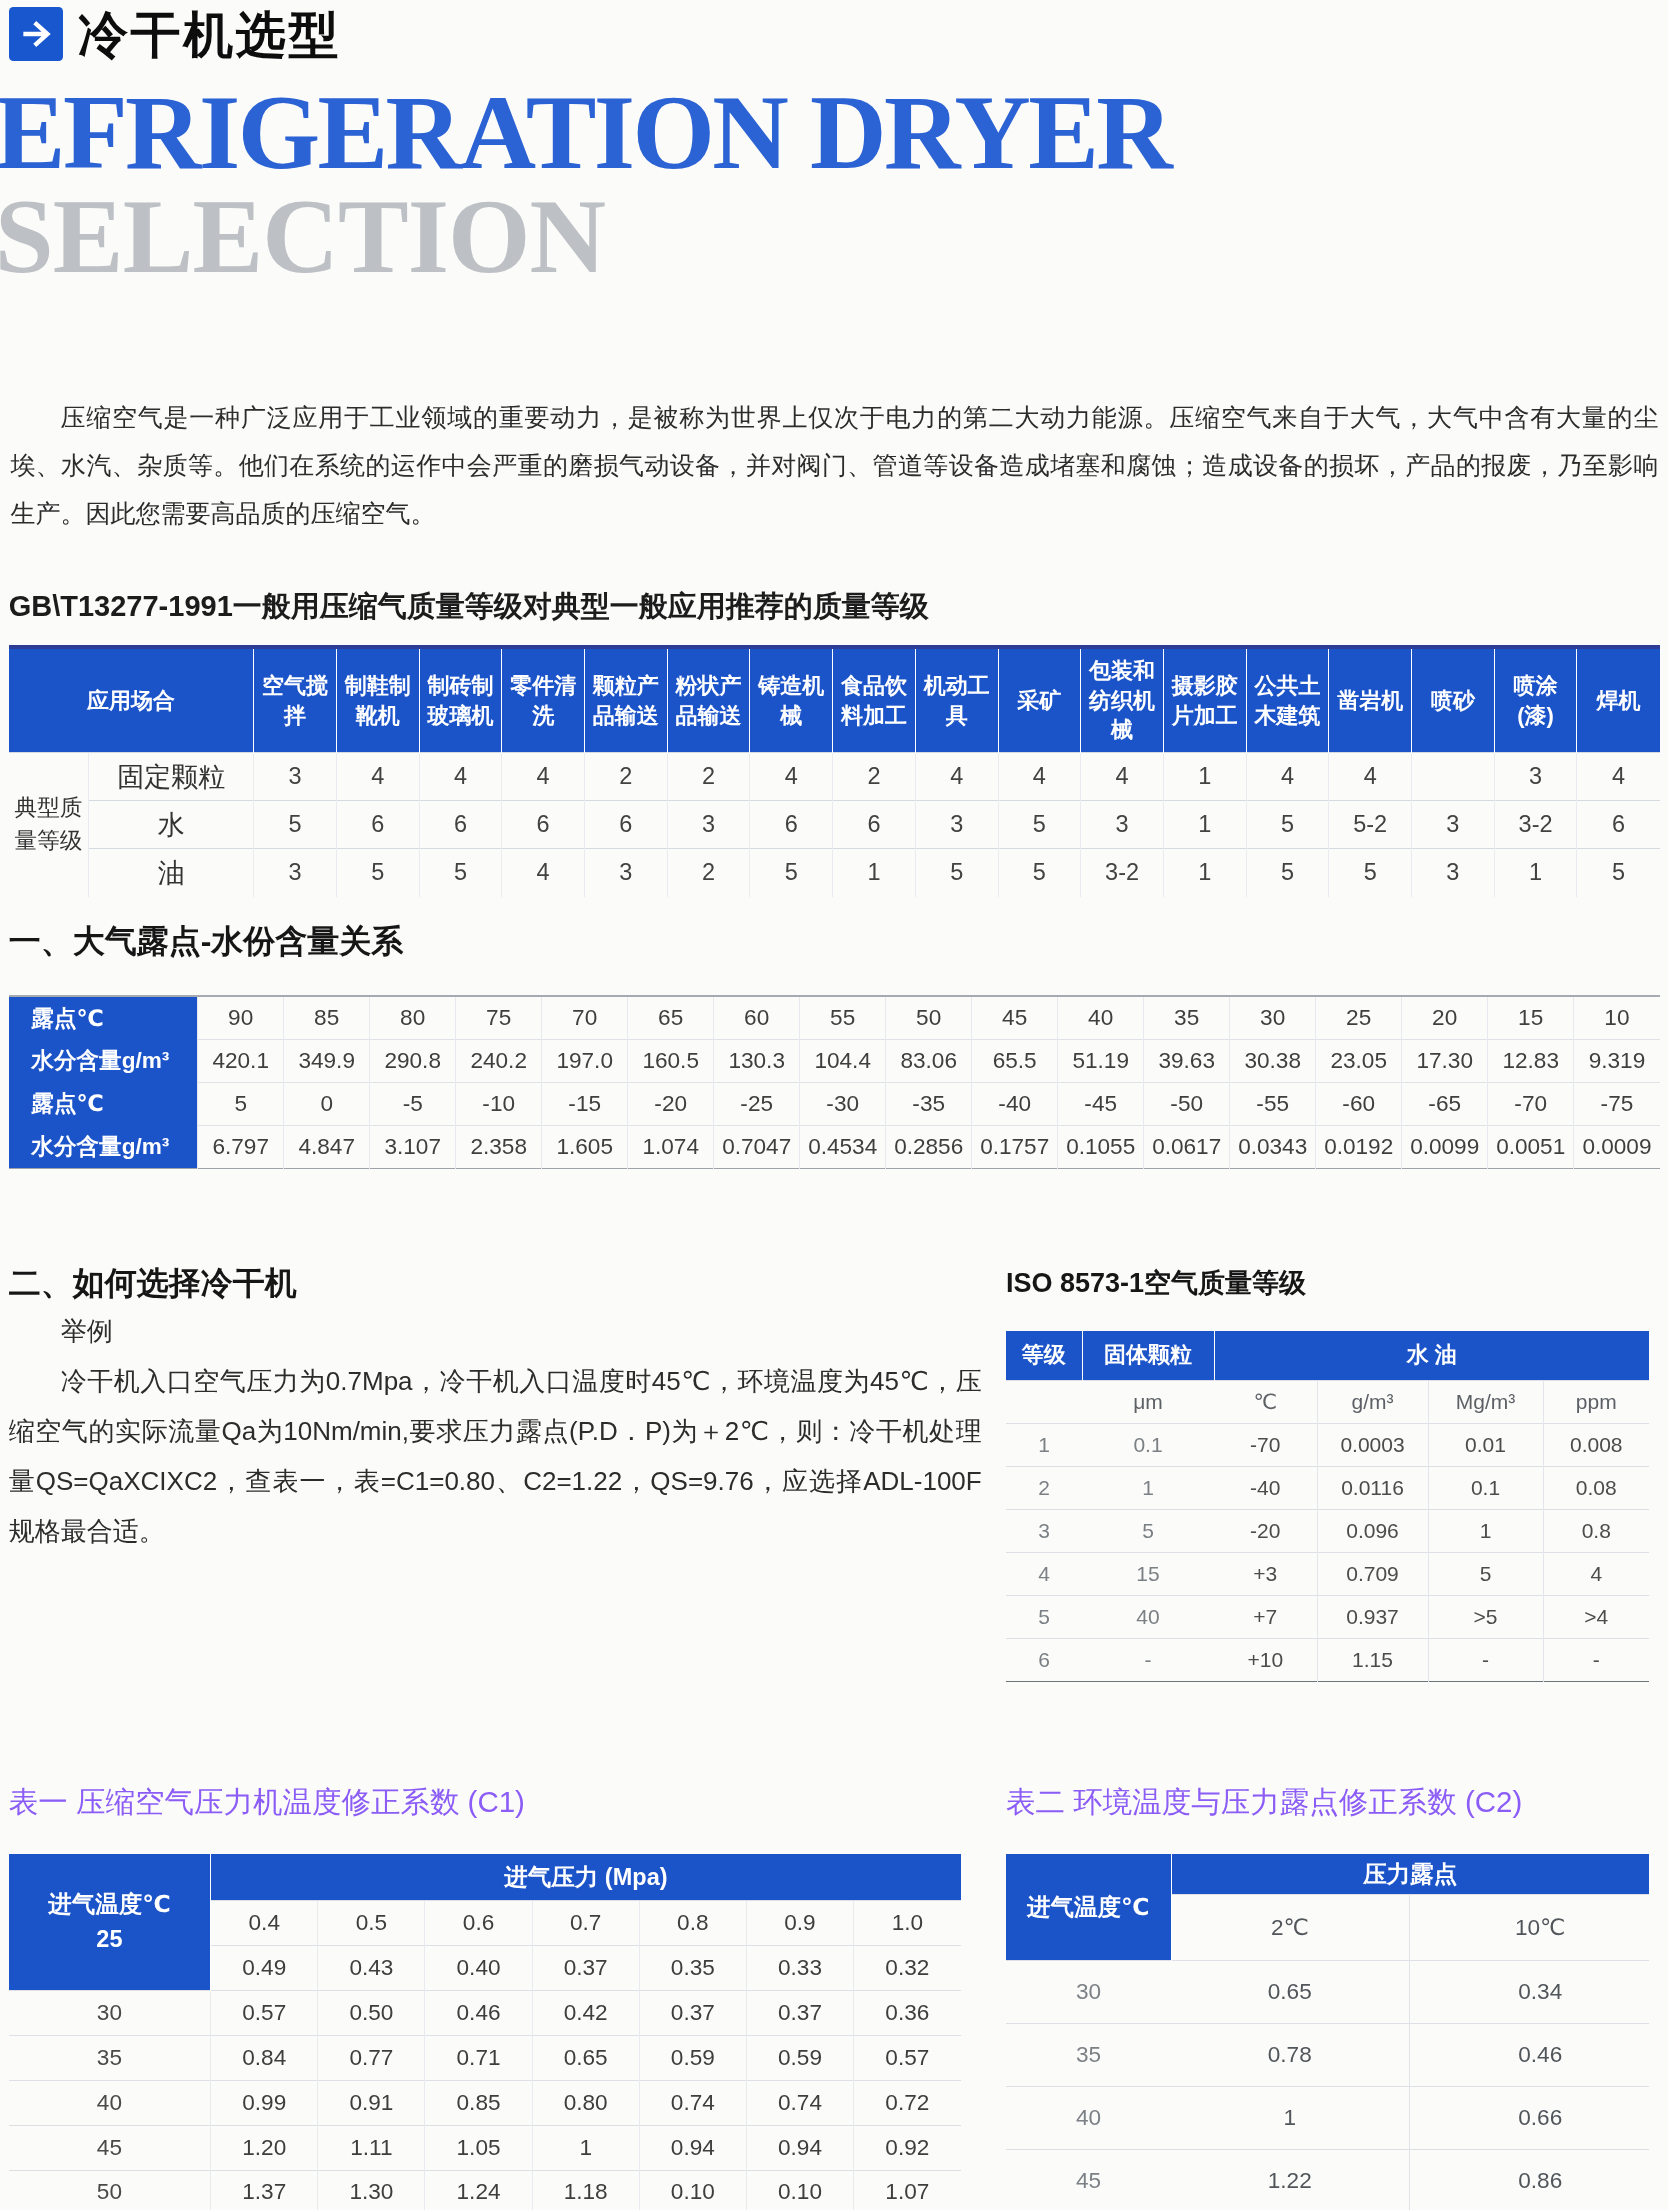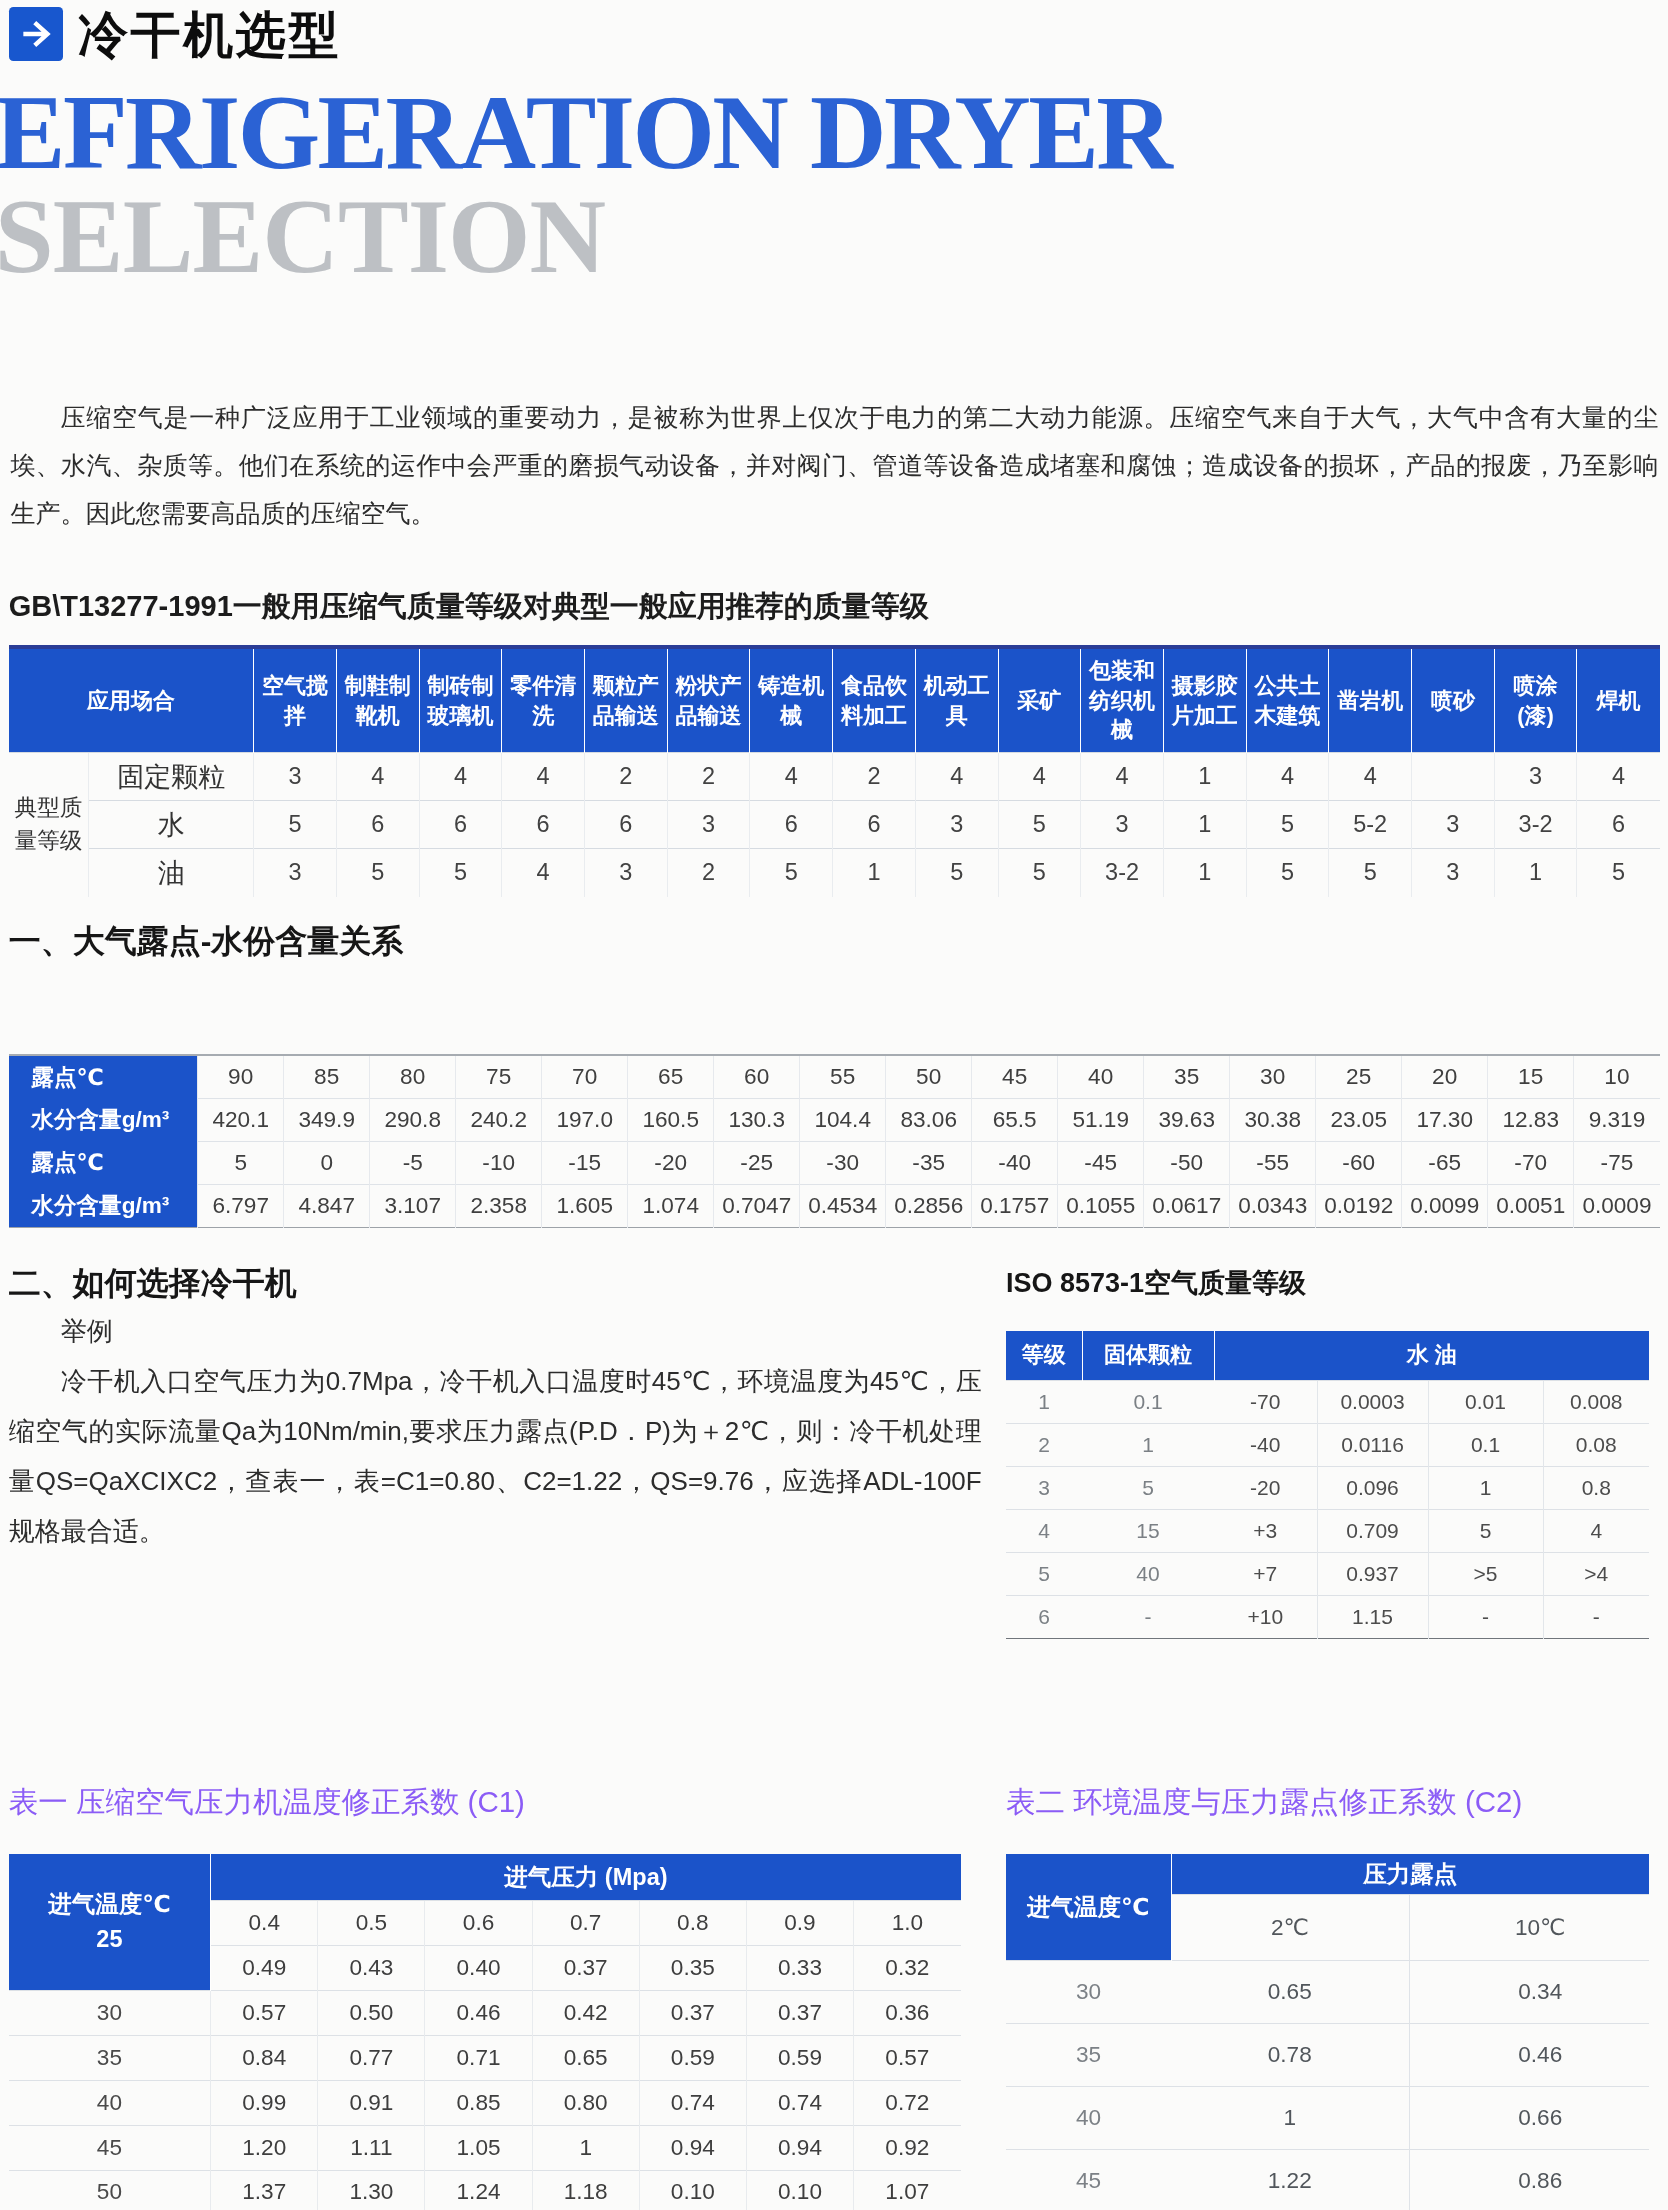--- a/index.html
+++ b/index.html
@@ -43,21 +43,21 @@
   .gb-wrap { left:8.7px; top:645px; width:1651px; }
   #gb-table { border-top:4.3px solid #2b3d96; }
   #gb-table th.bth { font-size:22px; line-height:1.35; padding:7px 2.6px; border-left:1.7px solid #ffffff; height:103px; }
   #gb-table th.bth:first-child { border-left:none; }
   #gb-table td { height:48px; font-size:23.5px; color:#424242;
                  border-top:0.9px solid #d6dbe1; border-left:0.9px solid #e9ecef; }
   #gb-table td.glbl { font-size:22.6px; color:#333; border-left:none; line-height:1.45; }
   #gb-table td.slbl { font-size:27px; color:#333; }
 
   
-  .dew-wrap { left:8.7px; top:1054px; width:1651px; }
+  .dew-wrap { left:8.7px; top:995px; width:1651px; }
   #dew-table { border-top:2.6px solid #a6abb1; border-bottom:1.7px solid #9da2a8; }
   #dew-table th.bth { text-align:left; padding-left:22.6px; font-size:22.6px; height:43px; border-top:1.7px solid #ffffff; }
   #dew-table th.bth:first-child { border-top:none; }
   #dew-table td { font-size:22.6px; color:#3f3f3f; border-top:0.9px solid #dfe3e8; border-left:0.9px solid #e6e9ed; }
 
   
   .sec2-wrap { left:8.7px; top:1262px; width:973px; }
   .sec2-wrap p { font-size:26px; line-height:50px; text-align:justify; color:#2c2c2c; }
   .sec2-wrap p.ind { text-indent:2em; }
   .sec2-wrap .p1 { margin-top:35px; }
@@ -340,20 +340,28 @@
         <col style="width:111px">
         <col style="width:115px">
         <col>
       </colgroup>
       <tbody>
         <tr data-name="iso-header-row">
           <th class="bth" data-name="iso-grade-header">等级</th>
           <th class="bth" data-name="iso-solid-header">固体颗粒</th>
           <th class="bth" colspan="4" data-name="iso-water-oil-header">水  油</th>
         </tr>
+        <tr data-name="iso-units-row">
+          <td class="unit" data-name="iso-unit-blank"></td>
+          <td class="unit" data-name="iso-unit-cell">μm</td>
+          <td class="unit" data-name="iso-unit-cell">℃</td>
+          <td class="unit" data-name="iso-unit-cell">g/m³</td>
+          <td class="unit" data-name="iso-unit-cell">Mg/m³</td>
+          <td class="unit" data-name="iso-unit-cell">ppm</td>
+        </tr>
         <tr data-name="iso-data-row">
           <td class="v" data-name="value-cell">1</td>
           <td class="v" data-name="value-cell">0.1</td>
           <td class="v" data-name="value-cell">-70</td>
           <td class="v" data-name="value-cell">0.0003</td>
           <td class="v" data-name="value-cell">0.01</td>
           <td class="v" data-name="value-cell">0.008</td>
         </tr>
         <tr data-name="iso-data-row">
           <td class="v" data-name="value-cell">2</td>

